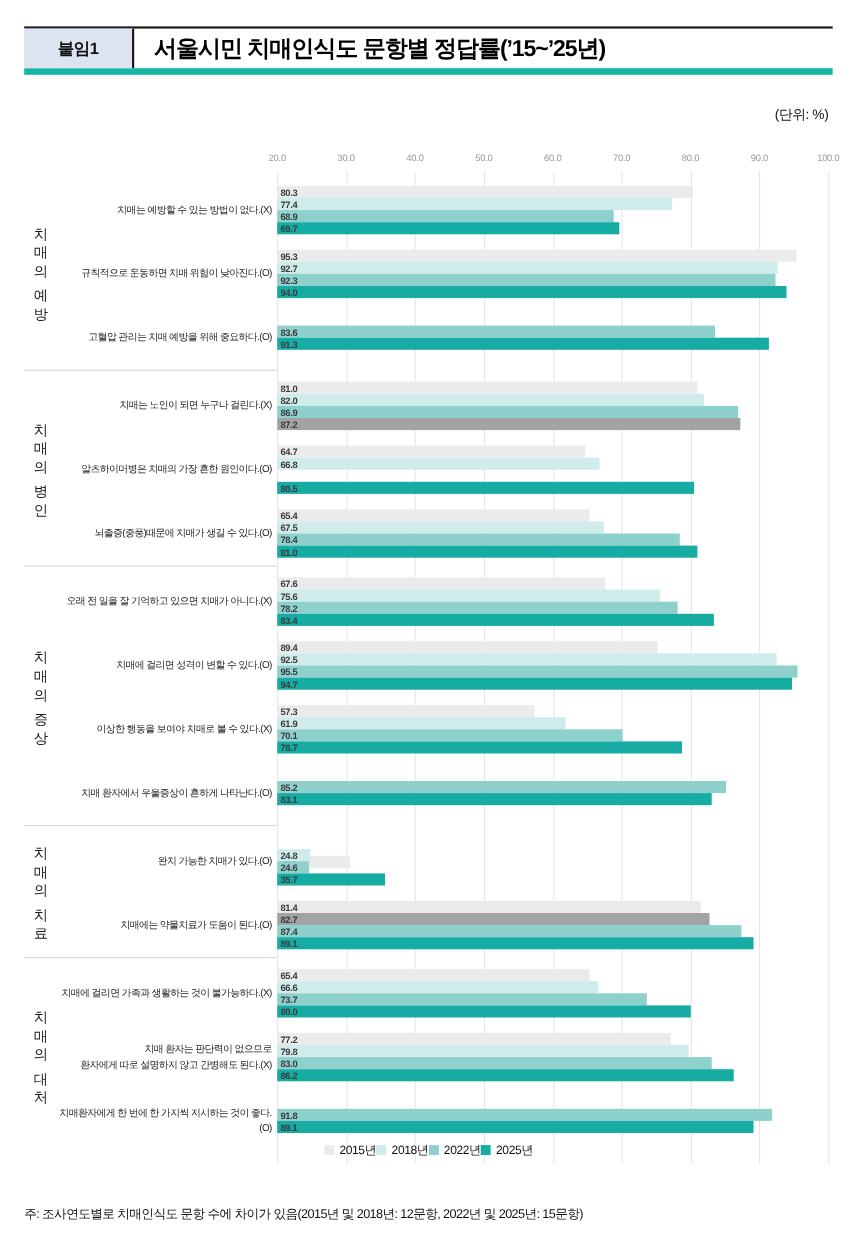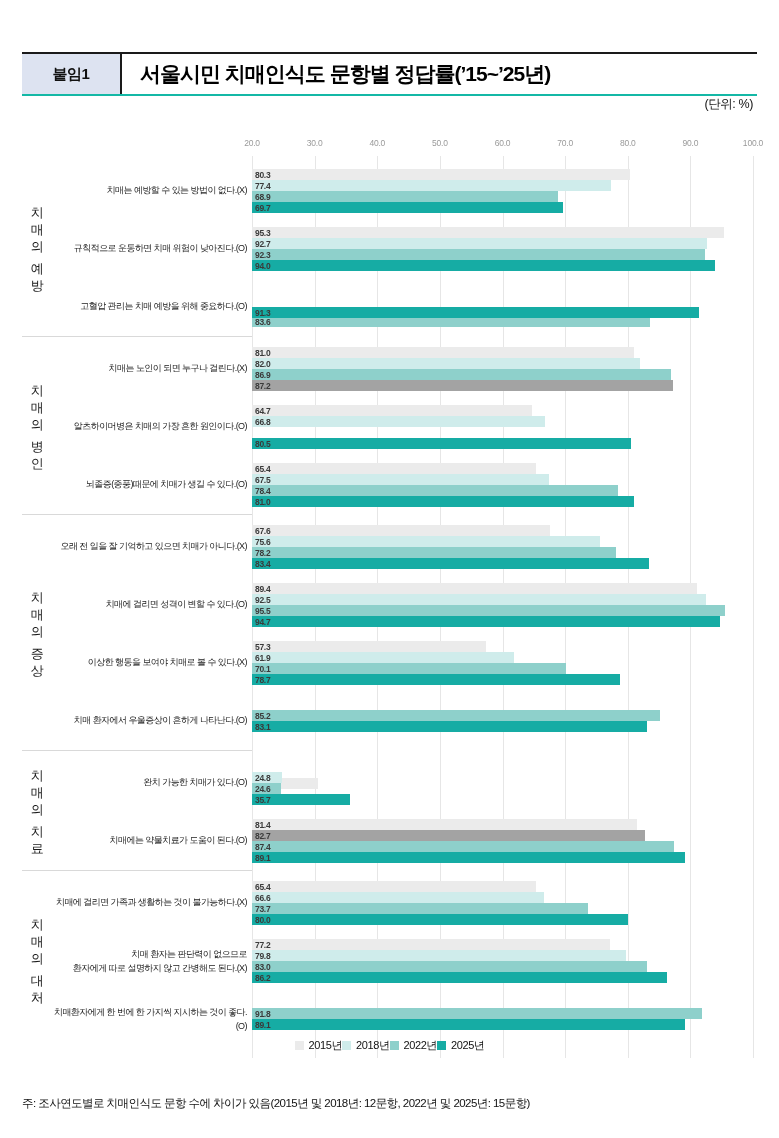--- a/index.html
+++ b/index.html
@@ -13,25 +13,25 @@
   }
   #page {
     position: relative;
     width: 779px; height: 1138px;
     background: #fff;
   }
 
   
   .header {
     position: absolute;
-    left: 22px; top: 52px;
+    left: 22px; top: 24px;
     width: 735px; height: 44px;
     display: flex; align-items: stretch;
     border-top: 2px solid #1a1a1a;
-    border-bottom: 2px solid #14b8a6;
+    border-bottom: 6px solid #14b8a6;
   }
   .header-tag {
     width: 100px;
     background: #dde3f1;
     border-right: 2px solid #1a1a1a;
     display: flex; align-items: center; justify-content: center;
     font-size: 15px; font-weight: 700; letter-spacing: -0.5px;
     color: #111;
   }
   .header-title {
@@ -214,21 +214,21 @@
             <div class="bar" style="top: 40px; height: 11px; width: 463.425px; background: rgb(22, 172, 164);">
               <span class="val">94.0</span>
             </div>
           </div>
         </div>
         <div class="qrow" style="top: 122px; height: 58px;">
           <div class="qlabel">
             <div>고혈압 관리는 치매 예방을 위해 중요하다.(O)</div>
           </div>
           <div class="bars">
-            <div class="bar" style="top: 18px; height: 11px; width: 398.295px; background: rgb(142, 208, 203); margin-top: 20px;">
+            <div class="bar" style="top: 18px; height: 11px; width: 398.295px; background: rgb(142, 208, 203);">
               <span class="val">83.6</span>
             </div>
             <div class="bar" style="top: 29px; height: 11px; width: 446.516px; background: rgb(22, 172, 164);">
               <span class="val">91.3</span>
             </div>
           </div>
         </div>
         <div class="cat-band" style="top: 6px; height: 174px;">
           <span>치</span>
           <span>매</span>
@@ -318,21 +318,21 @@
             <div class="bar" style="top: 40px; height: 11px; width: 397.043px; background: rgb(22, 172, 164);">
               <span class="val">83.4</span>
             </div>
           </div>
         </div>
         <div class="qrow" style="top: 420px; height: 58px;">
           <div class="qlabel">
             <div>치매에 걸리면 성격이 변할 수 있다.(O)</div>
           </div>
           <div class="bars">
-            <div class="bar" style="top: 7px; height: 11px; width: 445px; background: rgb(235, 235, 235);">
+            <div class="bar" style="top: 7px; height: 11px; width: 346px; background: rgb(235, 235, 235);">
               <span class="val">89.4</span>
             </div>
             <div class="bar" style="top: 18px; height: 11px; width: 454.031px; background: rgb(207, 236, 235);">
               <span class="val">92.5</span>
             </div>
             <div class="bar" style="top: 29px; height: 11px; width: 472.819px; background: rgb(142, 208, 203);">
               <span class="val">95.5</span>
             </div>
             <div class="bar" style="top: 40px; height: 11px; width: 467.809px; background: rgb(22, 172, 164);">
               <span class="val">94.7</span>

